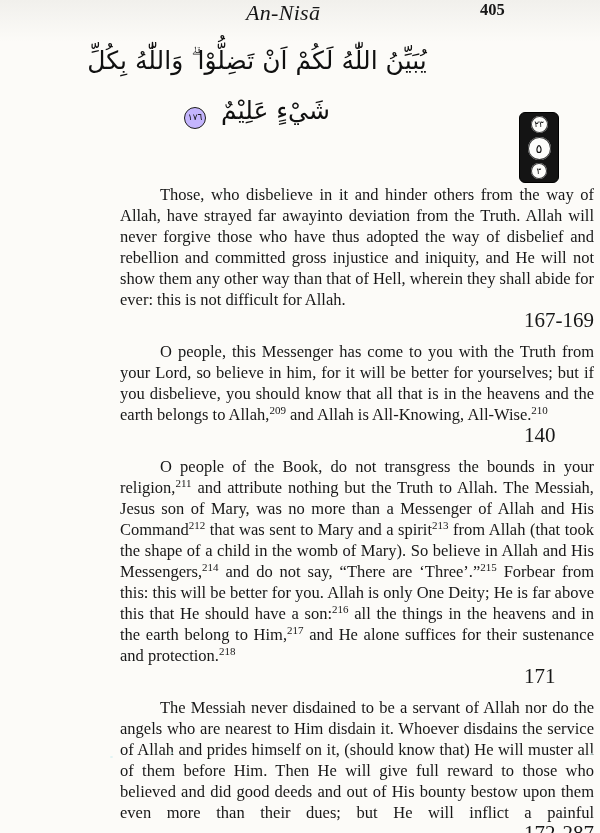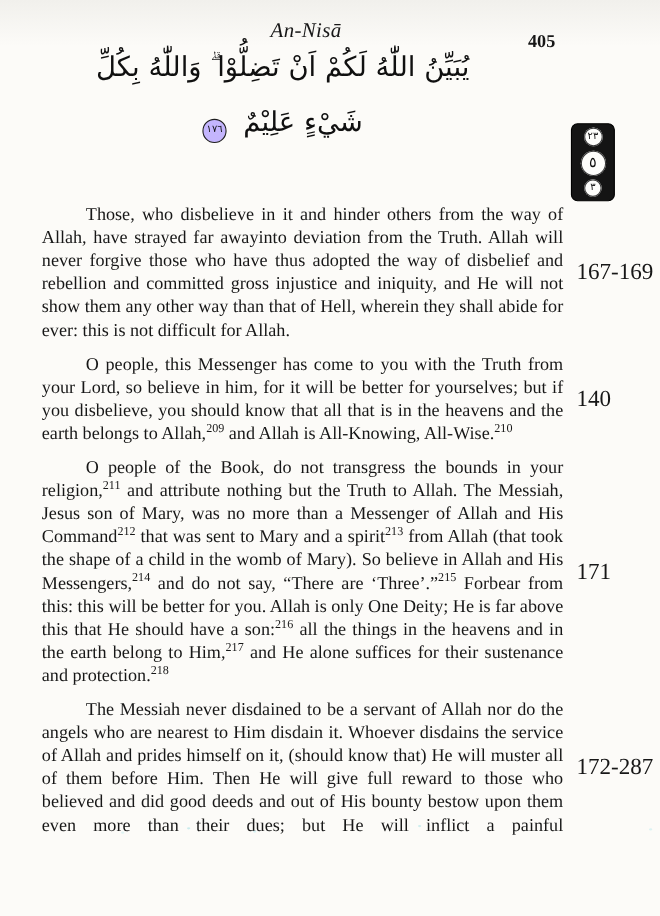--- a/index.html
+++ b/index.html
@@ -15,25 +15,25 @@
   
   .page::before {
     content:"";
     position:absolute; left:0; top:0; right:0; height:42px;
     background:linear-gradient(#f1f0ec, rgba(252,251,248,0));
     pointer-events:none;
   }
 
   
   .surah-title {
-    position:absolute; left:246px; top:18px;
-    font-style:italic; font-size:19px; letter-spacing:.3px;
+    position:absolute; left:246px; top:0;
+    font-style:italic; font-size:22px; letter-spacing:.3px;
   }
   .page-number {
-    position:absolute; left:480px; top:28px;
+    position:absolute; left:480px; top:0;
     font-weight:bold; font-size:16.5px;
   }
 
   
   .arabic {
     position:absolute; top:36px; left:8px; width:506px;
     direction:rtl;
     font-family:"DejaVu Sans",sans-serif;
     font-size:25px;
     color:#101010;
@@ -64,21 +64,21 @@
   .circ {
     background:#fdfdfb; border-radius:50%; color:#0d0d0d;
     text-align:center; box-shadow:0 0 0 1px #3a3a3a inset;
   }
   .c1 { width:17px; height:17px; line-height:17px; font-size:9px; }
   .c2 { width:23px; height:23px; line-height:23px; font-size:13px; }
   .c3 { width:16px; height:16px; line-height:16px; font-size:9px; }
 
   
   .body-block { position:absolute; top:184px; left:38px; width:556px; }
-  .para-row { display:flex; align-items:center; margin-bottom:10px; }
+  .para-row { display:flex; align-items:flex-end; margin-bottom:10px;flex-direction:column; }
   .para-text {
     width:474px; margin:0;
     font-size:16.5px; line-height:21px;
     text-align:justify; text-indent:40px;
   }
   .para-text.justify-last { text-align-last:justify; }
   .para-text sup { font-size:11px; line-height:0; letter-spacing:0; }
   .para-verses {
     width:82px; padding-left:12px; box-sizing:border-box;
     font-size:21px; line-height:21px; white-space:nowrap;

